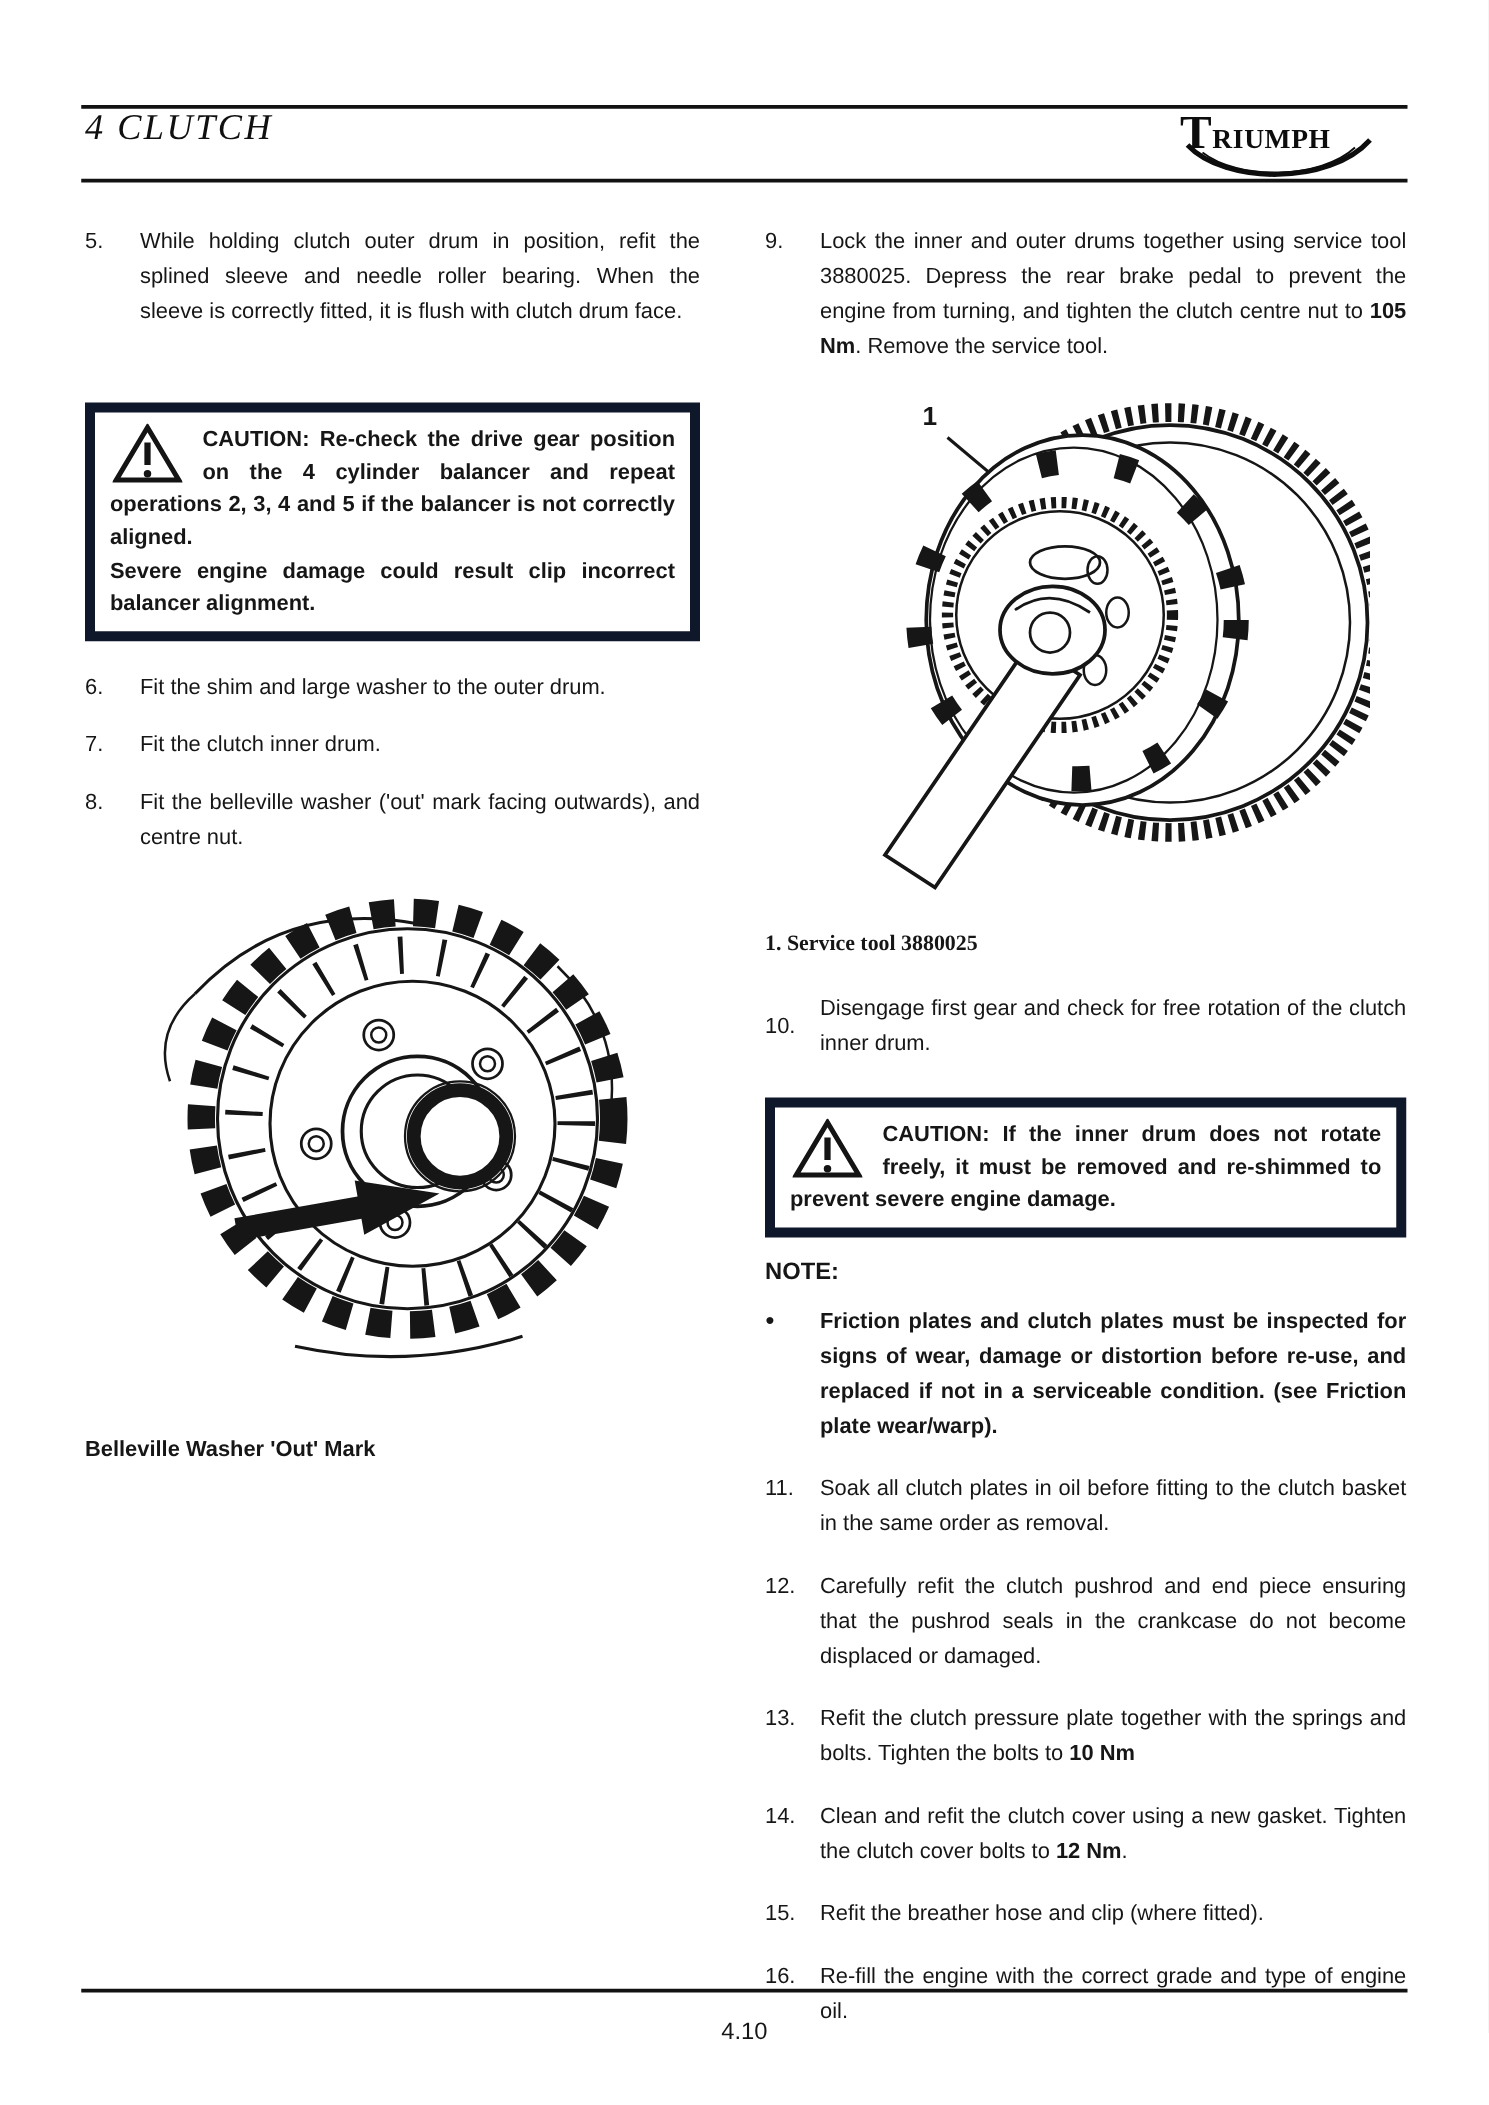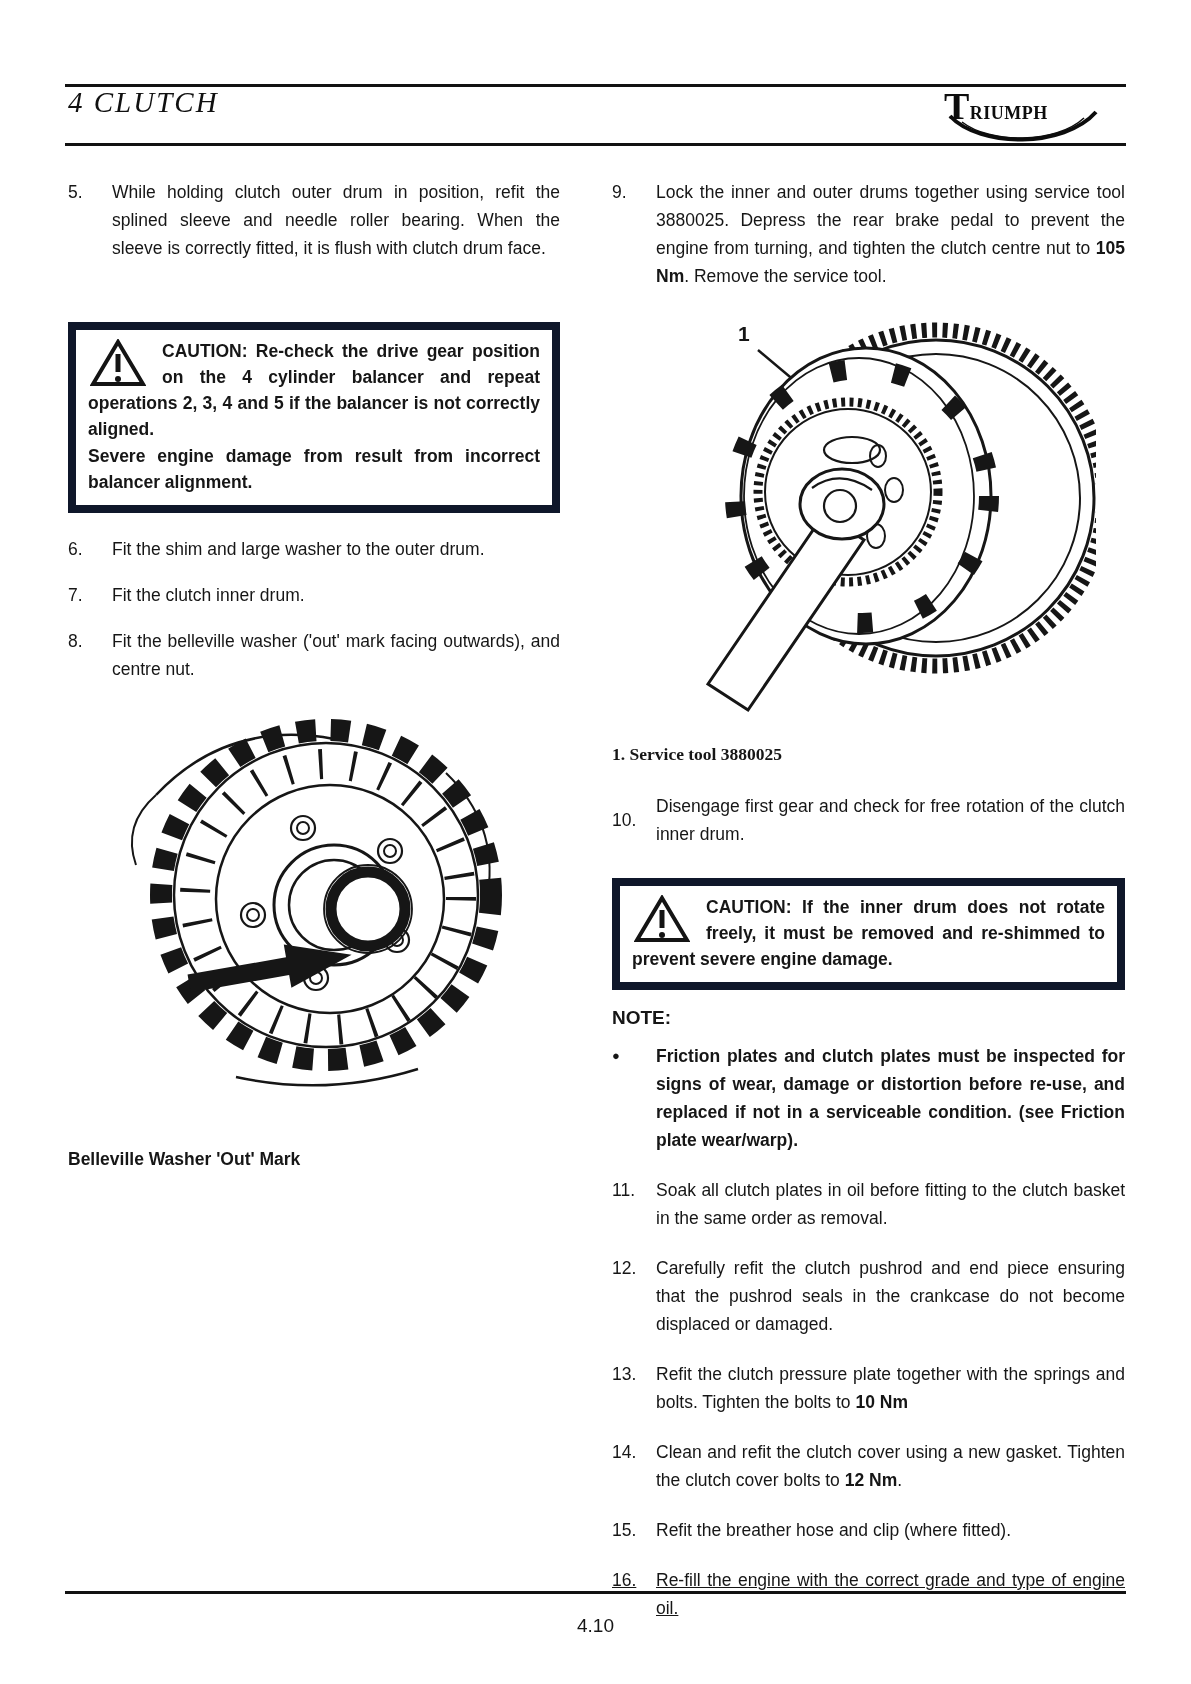--- a/index.html
+++ b/index.html
@@ -13,21 +13,21 @@
   .rule-mid{top:143px;height:2.5px;}
   .rule-bottom{top:1591px;height:3px;}
   .section-title{
     position:absolute;left:68px;top:88px;
     font-family:"Liberation Serif",serif;font-style:italic;font-size:29px;
     letter-spacing:2px;color:#101010;
   }
   .logo{position:absolute;left:944px;top:86px;width:158px;height:56px;}
   .logo-word{
     position:relative;z-index:2;font-family:"Liberation Serif",serif;font-weight:bold;
-    font-size:18px;letter-spacing:0.5px;color:#0d0d0d;line-height:40px;
+    font-size:22px;letter-spacing:0.5px;color:#0d0d0d;line-height:40px;
   }
   .logo-word::first-letter{font-size:38px;}
   .logo-swoosh{position:absolute;left:2px;top:16px;z-index:1;}
   .col{position:absolute;top:178px;}
   .col-left{left:68px;width:492px;}
   .col-right{left:612px;width:513px;}
   .step{display:flex;margin-top:18px;}
   .step:first-child{margin-top:0;}
   .step .num{width:44px;flex:none;}
   .step .txt{flex:1;text-align:justify;}
@@ -79,21 +79,21 @@
       <div class="txt">While holding clutch outer drum in position, refit the splined sleeve and needle roller bearing. When the sleeve is correctly fitted, it is flush with clutch drum face.</div>
     </div>
 
     <div class="caution">
       <svg class="tri" viewBox="0 0 56 48">
         <polygon points="28,3 53,45 3,45" fill="none" stroke="#141414" stroke-width="4"></polygon>
         <line x1="28" y1="15" x2="28" y2="33" stroke="#141414" stroke-width="5"></line>
         <circle cx="28" cy="40" r="3" fill="#141414"></circle>
       </svg>
       <p>CAUTION:    Re-check the drive gear position on the 4 cylinder balancer and repeat operations 2, 3, 4 and 5 if the balancer is not correctly aligned.</p>
-      <p class="p2">Severe engine damage from result from incorrect balancer alignment.</p>
+      <p class="p2">Severe engine damage could result clip incorrect balancer alignment.</p>
     </div>
 
     <div class="step" style="margin-top:22px;">
       <div class="num">6.</div>
       <div class="txt">Fit the shim and large washer to the outer drum.</div>
     </div>
 
     <div class="step">
       <div class="num">7.</div>
       <div class="txt">Fit the clutch inner drum.</div>
@@ -207,21 +207,21 @@
     <div class="step" style="margin-top:22px;">
       <div class="num">14.</div>
       <div class="txt"><span>Clean and refit the clutch cover using a new gasket. Tighten the clutch cover bolts to </span><b>12 Nm</b><span>.</span></div>
     </div>
 
     <div class="step" style="margin-top:22px;">
       <div class="num">15.</div>
       <div class="txt">Refit the breather hose and clip (where fitted).</div>
     </div>
 
-    <div class="step" style="margin-top:22px;text-decoration:underline;">
+    <div class="step" style="margin-top:22px;">
       <div class="num">16.</div>
       <div class="txt">Re-fill the engine with the correct grade and type of engine oil.</div>
     </div>
   </div>
 
   <div class="rule rule-bottom"></div>
   <div class="page-num">4.10</div>
 
 </div>
 

